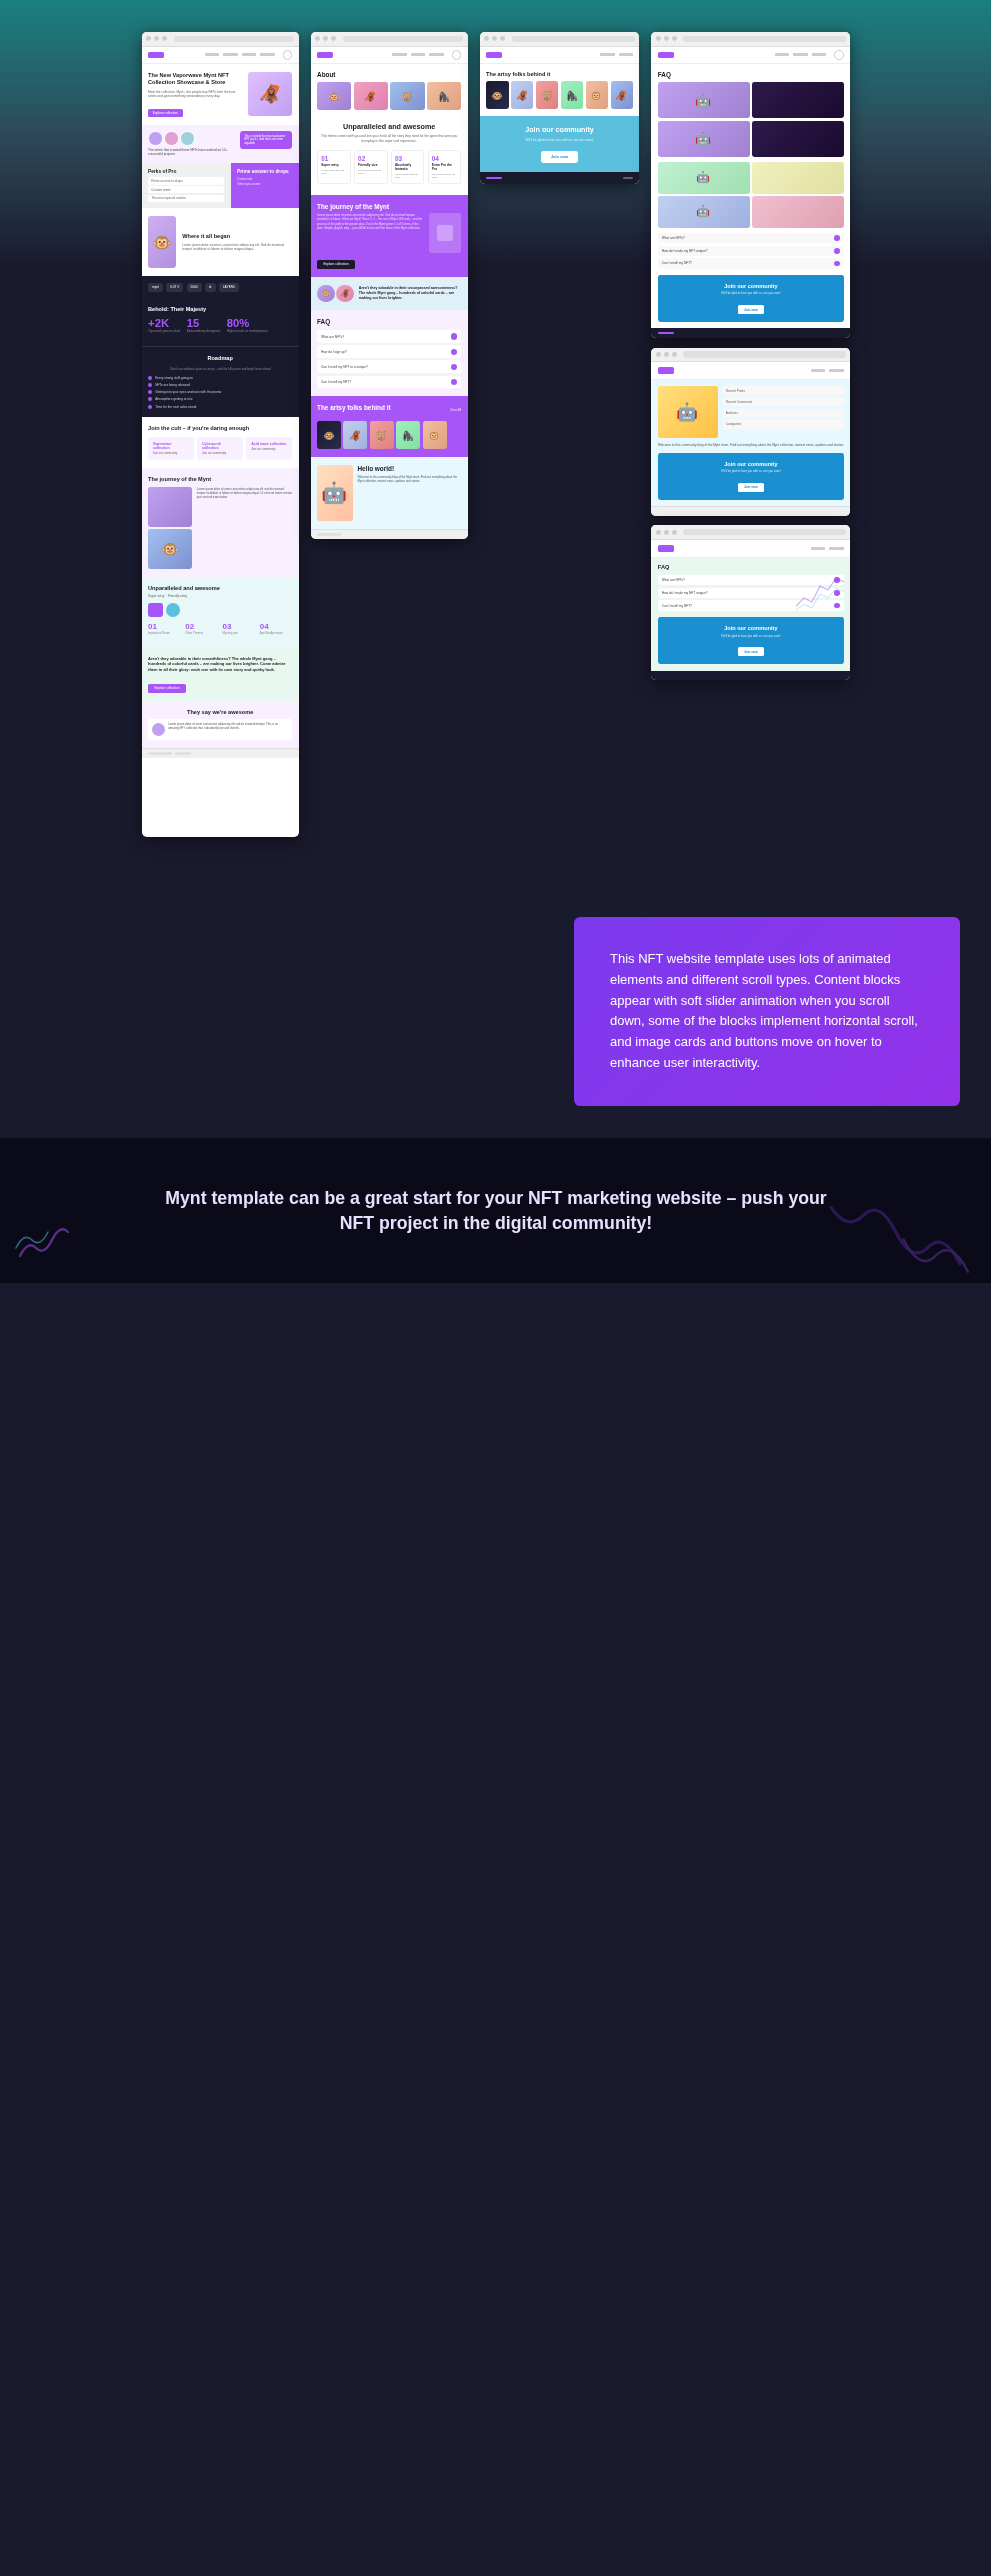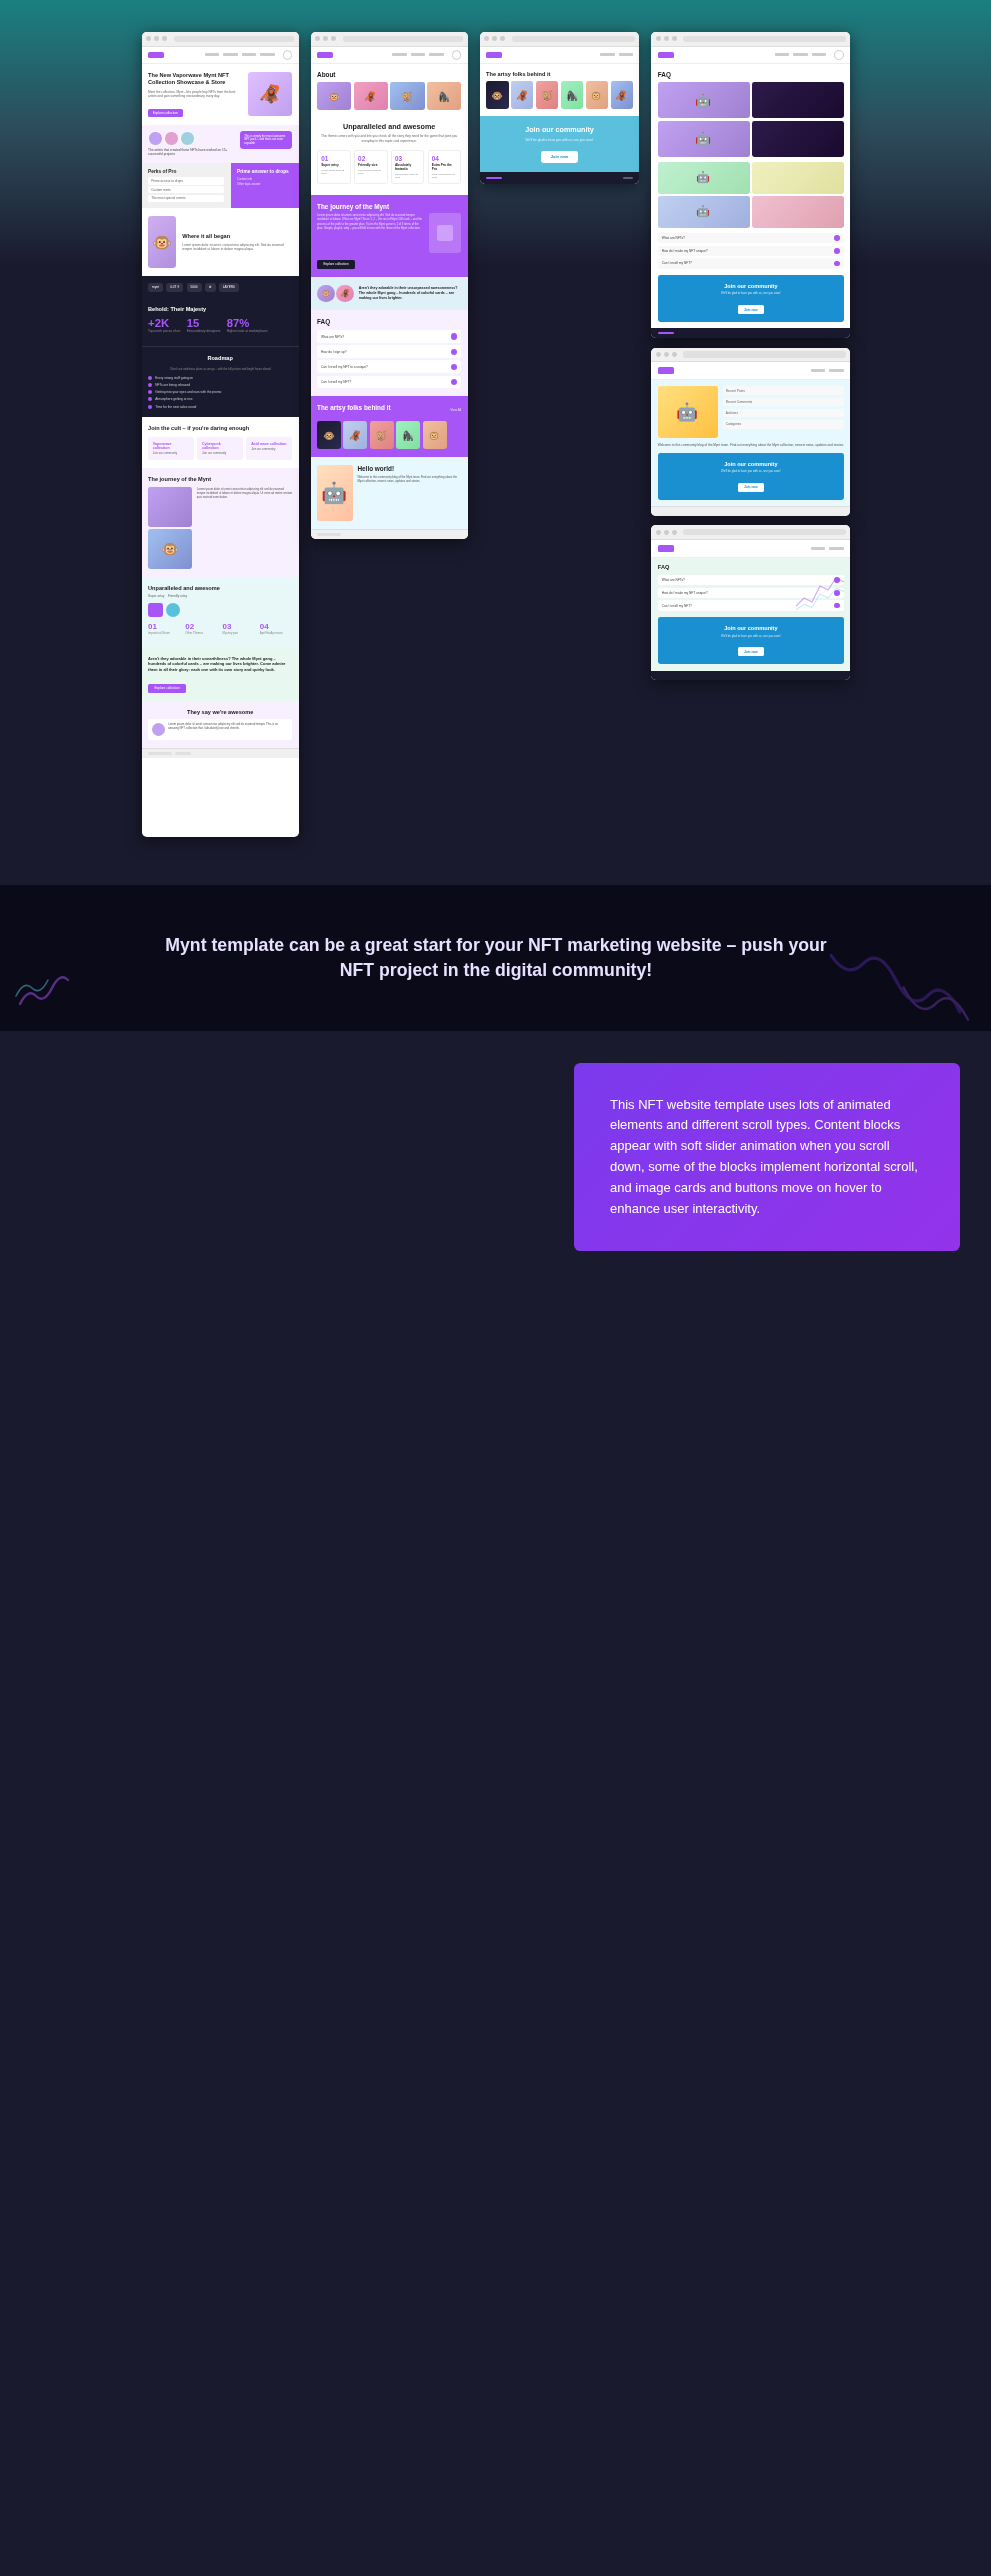--- a/index.html
+++ b/index.html
@@ -905,21 +905,21 @@
           <div class="behold-stats">
             <div>
               <div class="stat-num">+2K</div>
               <div class="stat-label">Top-notch pieces of art</div>
             </div>
             <div>
               <div class="stat-num">15</div>
               <div class="stat-label">Extraordinary designers</div>
             </div>
             <div>
-              <div class="stat-num">87%</div>
+              <div class="stat-num">80%</div>
               <div class="stat-label">Highest sale at marketplaces</div>
             </div>
           </div>
         </div>
 
         <div class="roadmap-section">
           <div class="roadmap-title">Roadmap</div>
           <div style="font-size:2.8px; color:#888; text-align:center; margin-bottom:4.8px">Check our ambitious plans as we go – with the full picture and bright future ahead</div>
           <div class="roadmap-items">
             <div class="roadmap-item">
@@ -1329,40 +1329,40 @@
 
           <div style="background:#1a90d0;padding:8px 6.4px;text-align:center;border-radius:2.4px">
             <div style="font-size:5.6px;font-weight:700;color:#fff;margin-bottom:2.4px">Join our community</div>
             <div style="font-size:2.8px;color:rgba(255,255,255,0.8);margin-bottom:3.2px">We'll be glad to have you with us, see you soon!</div>
             <div style="display:inline-block;padding:2.4px 6.4px;background:#fff;color:#1a90d0;border-radius:1.6px;font-size:3.2px;font-weight:700">Join now</div>
           </div>
         </div>
         <div style="height:9.7px;background:#1a1a2e"></div>
       </div>
 
+    </div>
+  </div>
+
+  <div style="background:#1a1a2e; padding:32px 32px 32px; display:flex; justify-content:flex-end">
+    <div class="info-box-purple">
+      <p>This NFT website template uses lots of animated elements and different scroll types. Content blocks appear with soft slider animation when you scroll down, some of the blocks implement horizontal scroll, and image cards and buttons move on hover to enhance user interactivity.</p>
     </div>
   </div>
 
   <div style="background:#0a0a18; padding:48px 161px; text-align:center; position:relative; overflow:hidden">
 
     <div style="position:absolute;bottom:16px;left:12px;opacity:0.5">
       <svg width="64" height="56" viewBox="0 0 80 70">
         <path d="M10,60 Q20,40 30,50 Q40,60 50,40 Q60,20 70,30" fill="none" stroke="#a855f7" stroke-width="3" stroke-linecap="round"></path>
         <path d="M5,50 Q15,30 25,40 Q35,50 45,30" fill="none" stroke="#5bc0de" stroke-width="2" stroke-linecap="round"></path>
       </svg>
     </div>
     <div style="position:absolute;bottom:0;right:16px;opacity:0.3">
       <svg width="161" height="97" viewBox="0 0 200 120">
         <path d="M180,100 Q160,60 140,80 Q120,100 100,60 Q80,20 60,40 Q40,60 20,30" fill="none" stroke="#7c3aed" stroke-width="4" stroke-linecap="round"></path>
         <path d="M190,110 Q170,70 150,90 Q130,110 110,70" fill="none" stroke="#a855f7" stroke-width="3" stroke-linecap="round"></path>
       </svg>
     </div>
     <h2 style="font-size:17.7px;font-weight:700;color:#e8e0ff;line-height:1.4;position:relative;z-index:1">Mynt template can be a great start for your NFT marketing website – push your NFT project in the digital community!</h2>
   </div>
 
-  <div style="background:#1a1a2e; padding:32px 32px 32px; display:flex; justify-content:flex-end">
-    <div class="info-box-purple">
-      <p>This NFT website template uses lots of animated elements and different scroll types. Content blocks appear with soft slider animation when you scroll down, some of the blocks implement horizontal scroll, and image cards and buttons move on hover to enhance user interactivity.</p>
-    </div>
-  </div>
-
 </div>
 
 
 </body></html>

